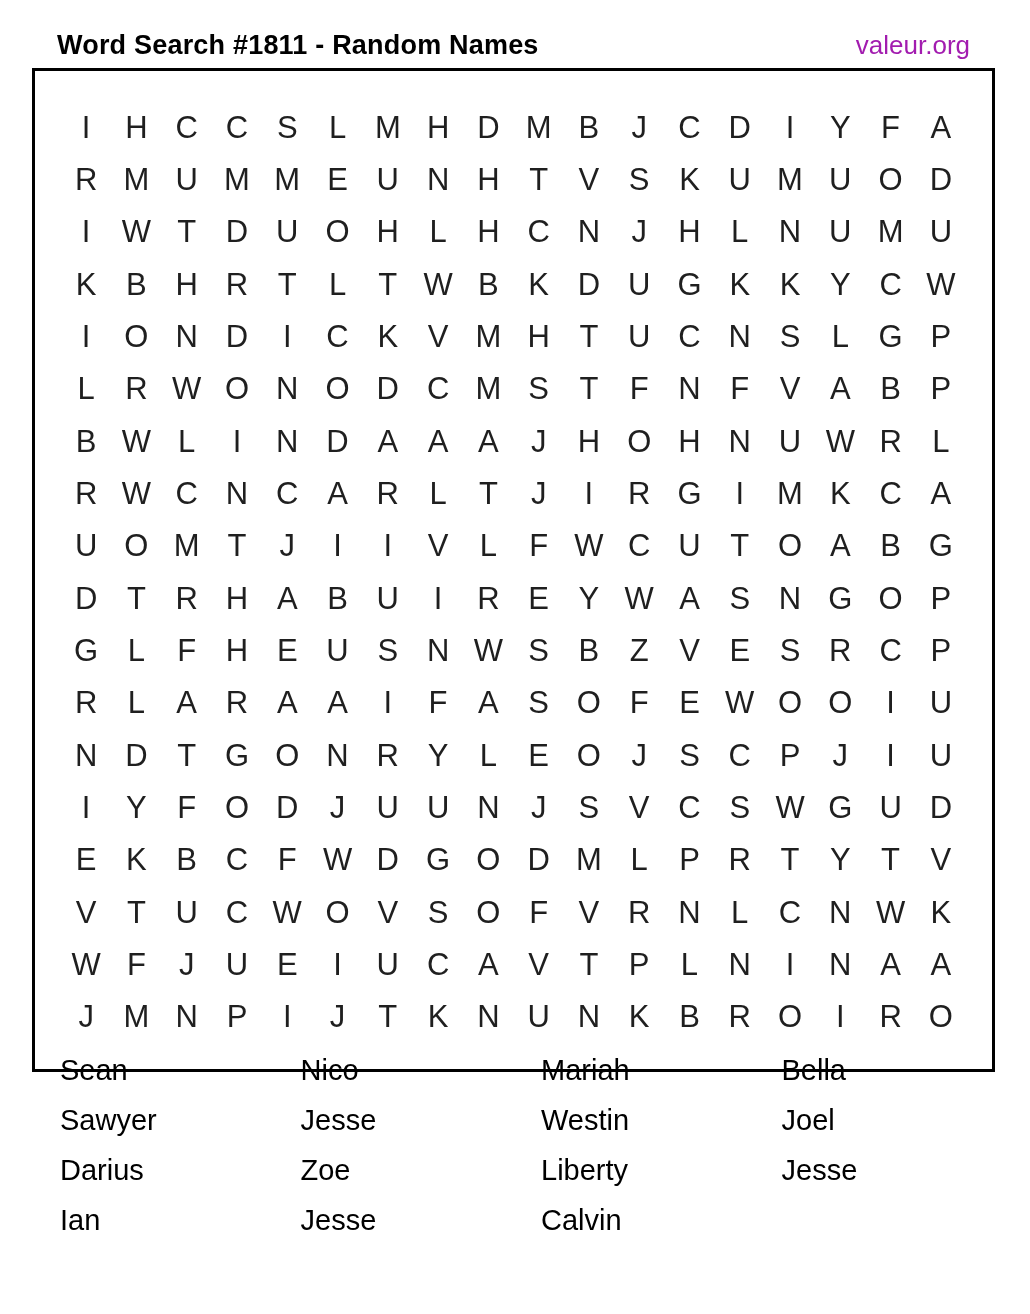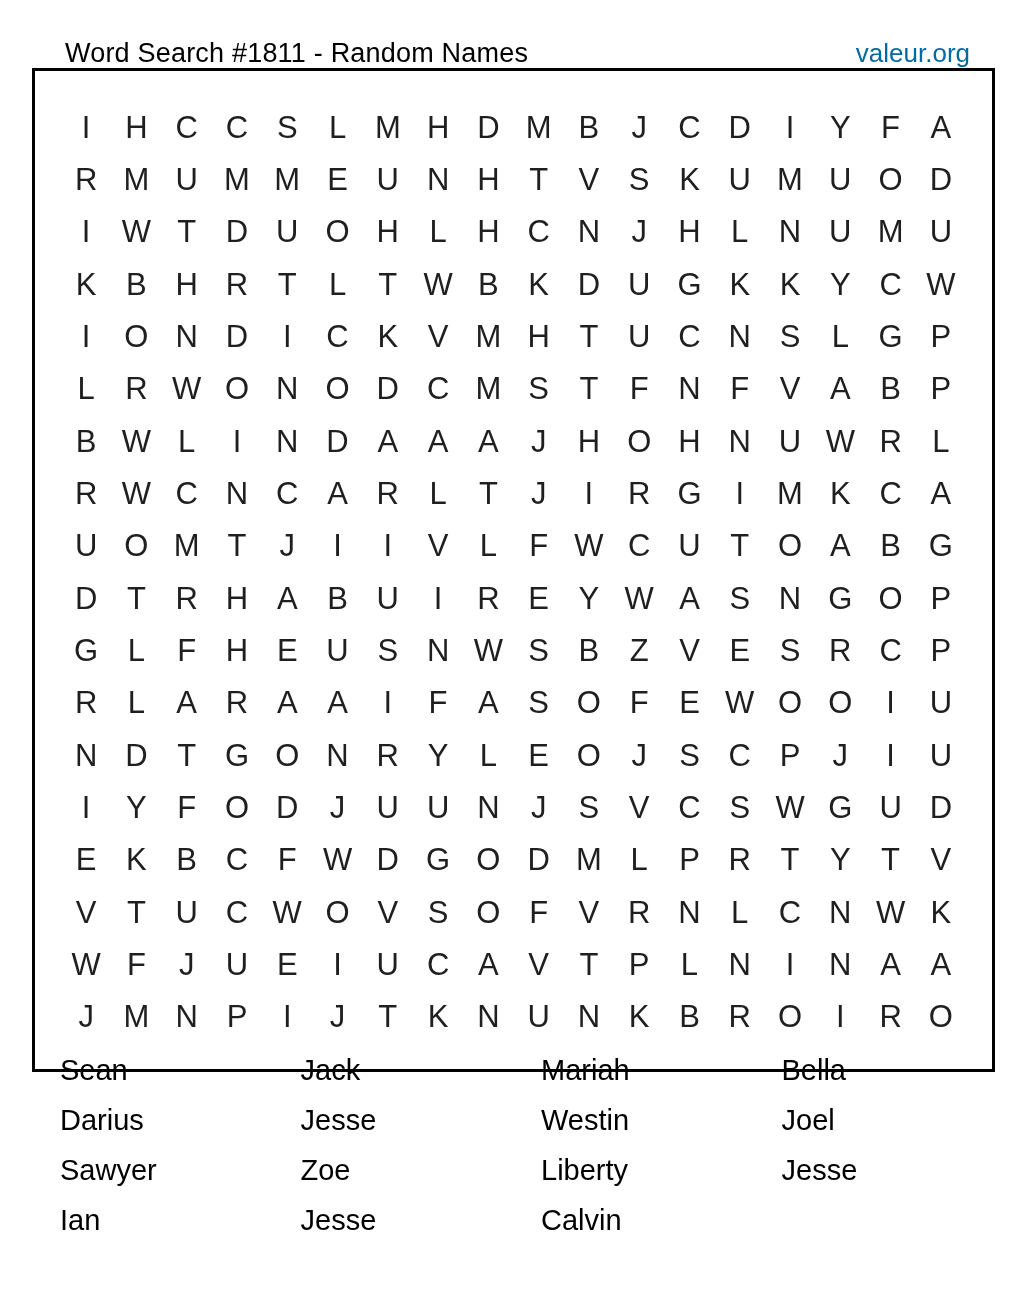--- a/index.html
+++ b/index.html
@@ -18,30 +18,30 @@
   .header {
     position: absolute;
     left: 57px;
     right: 60px;
     top: 30px;
     display: flex;
     justify-content: space-between;
     align-items: baseline;
   }
   .title {
-    margin: 8px;
+    margin: 0;
     font-size: 27px;
-    font-weight: normal;
+    font-weight: bold;
     color: #000000;
     letter-spacing: 0.2px;
   }
   .site {
     font-size: 26px;
     font-weight: normal;
-    color: #0369a1;
+    color: #a21caf;
     text-decoration: none;
     text-align: right;
   }
   .grid-box {
     position: absolute;
     left: 32px;
     top: 68px;
     width: 963px;
     height: 1004px;
     box-sizing: border-box;
@@ -411,26 +411,26 @@
       <div class="cell">R</div>
       <div class="cell">O</div>
       <div class="cell">I</div>
       <div class="cell">R</div>
       <div class="cell">O</div>
     </div>
 
   <div class="words" id="words">
       <div class="word-col">
         <div class="word">Sean</div>
+        <div class="word">Sawyer</div>
         <div class="word">Darius</div>
-        <div class="word">Sawyer</div>
         <div class="word">Ian</div>
       </div>
       <div class="word-col">
-        <div class="word">Jack</div>
+        <div class="word">Nico</div>
         <div class="word">Jesse</div>
         <div class="word">Zoe</div>
         <div class="word">Jesse</div>
       </div>
       <div class="word-col">
         <div class="word">Mariah</div>
         <div class="word">Westin</div>
         <div class="word">Liberty</div>
         <div class="word">Calvin</div>
       </div>

